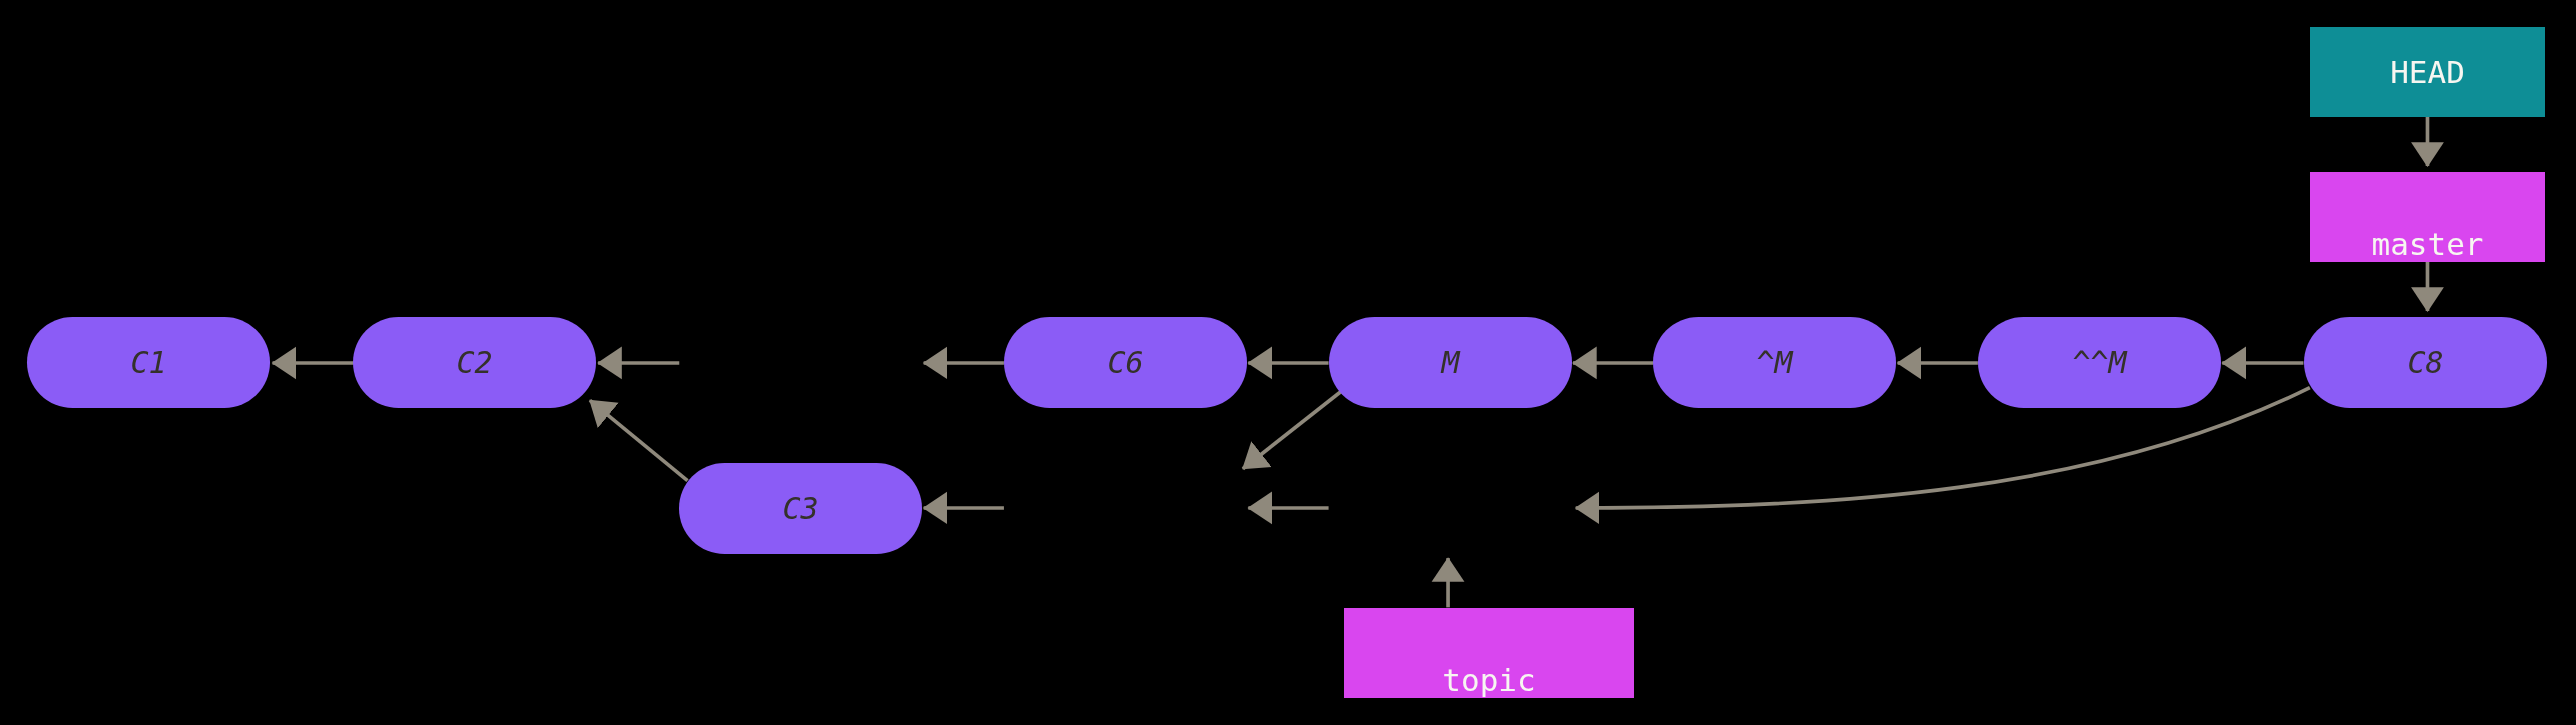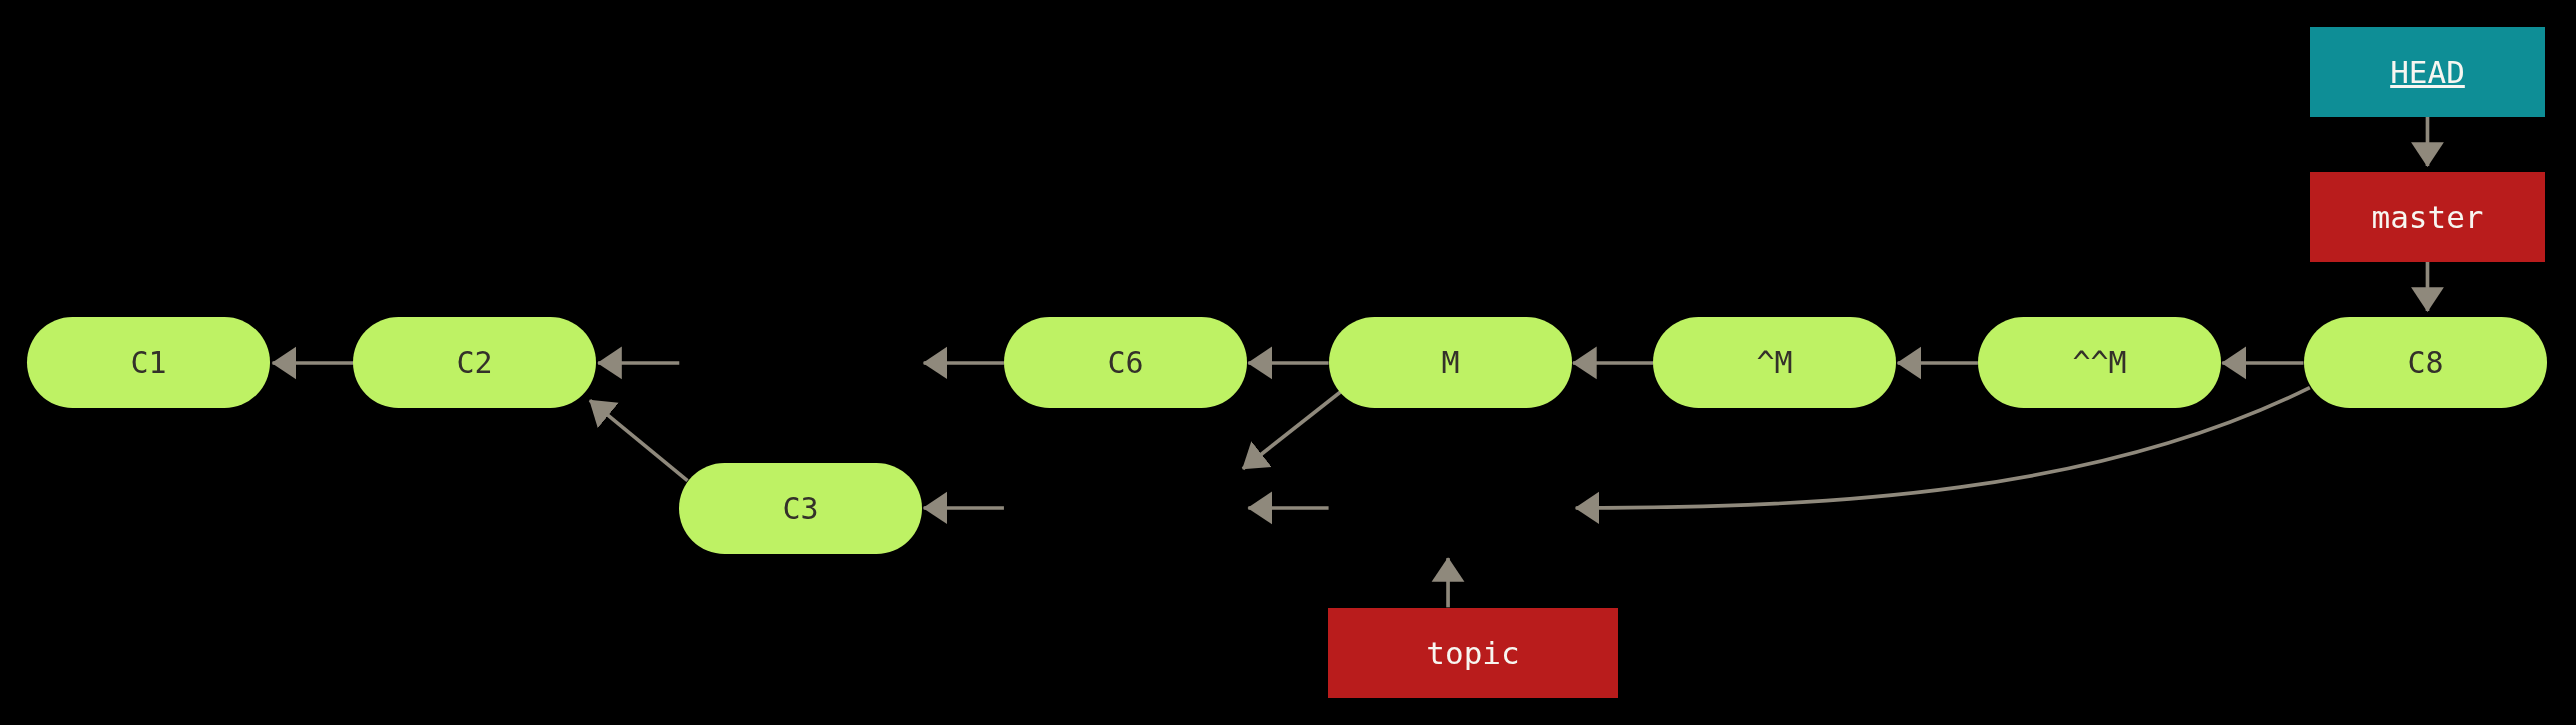--- a/index.html
+++ b/index.html
@@ -23,40 +23,41 @@
   .edges-layer path {
     fill: none;
     stroke: #8f897c;
     stroke-width: 4;
   }
   .commit {
     position: absolute;
     width: 243px;
     height: 91px;
     border-radius: 46px;
-    background: #bef264;
+    background: #8b5cf6;
     color: #34312a;
     display: flex;
     align-items: center;
     justify-content: center;
     font-size: 30px;
+    font-style: italic;
   }
   .ref {
     position: absolute;
     width: 235px;
     height: 90px;
     display: flex;
     align-items: center;
     justify-content: center;
     font-size: 31px;
     color: #f7f6f1;
   }
-  .ref-head   { background: #0e8e96; text-decoration: underline; }
-  .ref-branch { background: #b91c1c; }
-  .ref-topic  { width: 290px; }
+  .ref-head   { background: #0e8e96; }
+  .ref-branch { background: #d946ef; align-items: flex-end; }
+  .ref-topic  { width: 290px; margin-left: 16px; }
 </style>
 </head>
 <body>
 
 <div class="canvas">
 
   <svg class="edges-layer" width="2576" height="725" viewBox="0 0 2823 795">
     <defs>
       <marker id="ah" markerUnits="userSpaceOnUse" markerWidth="30" markerHeight="40" refX="26" refY="19" orient="auto">
         <polygon points="0,1 27,19 0,37" fill="#8f897c"></polygon>

